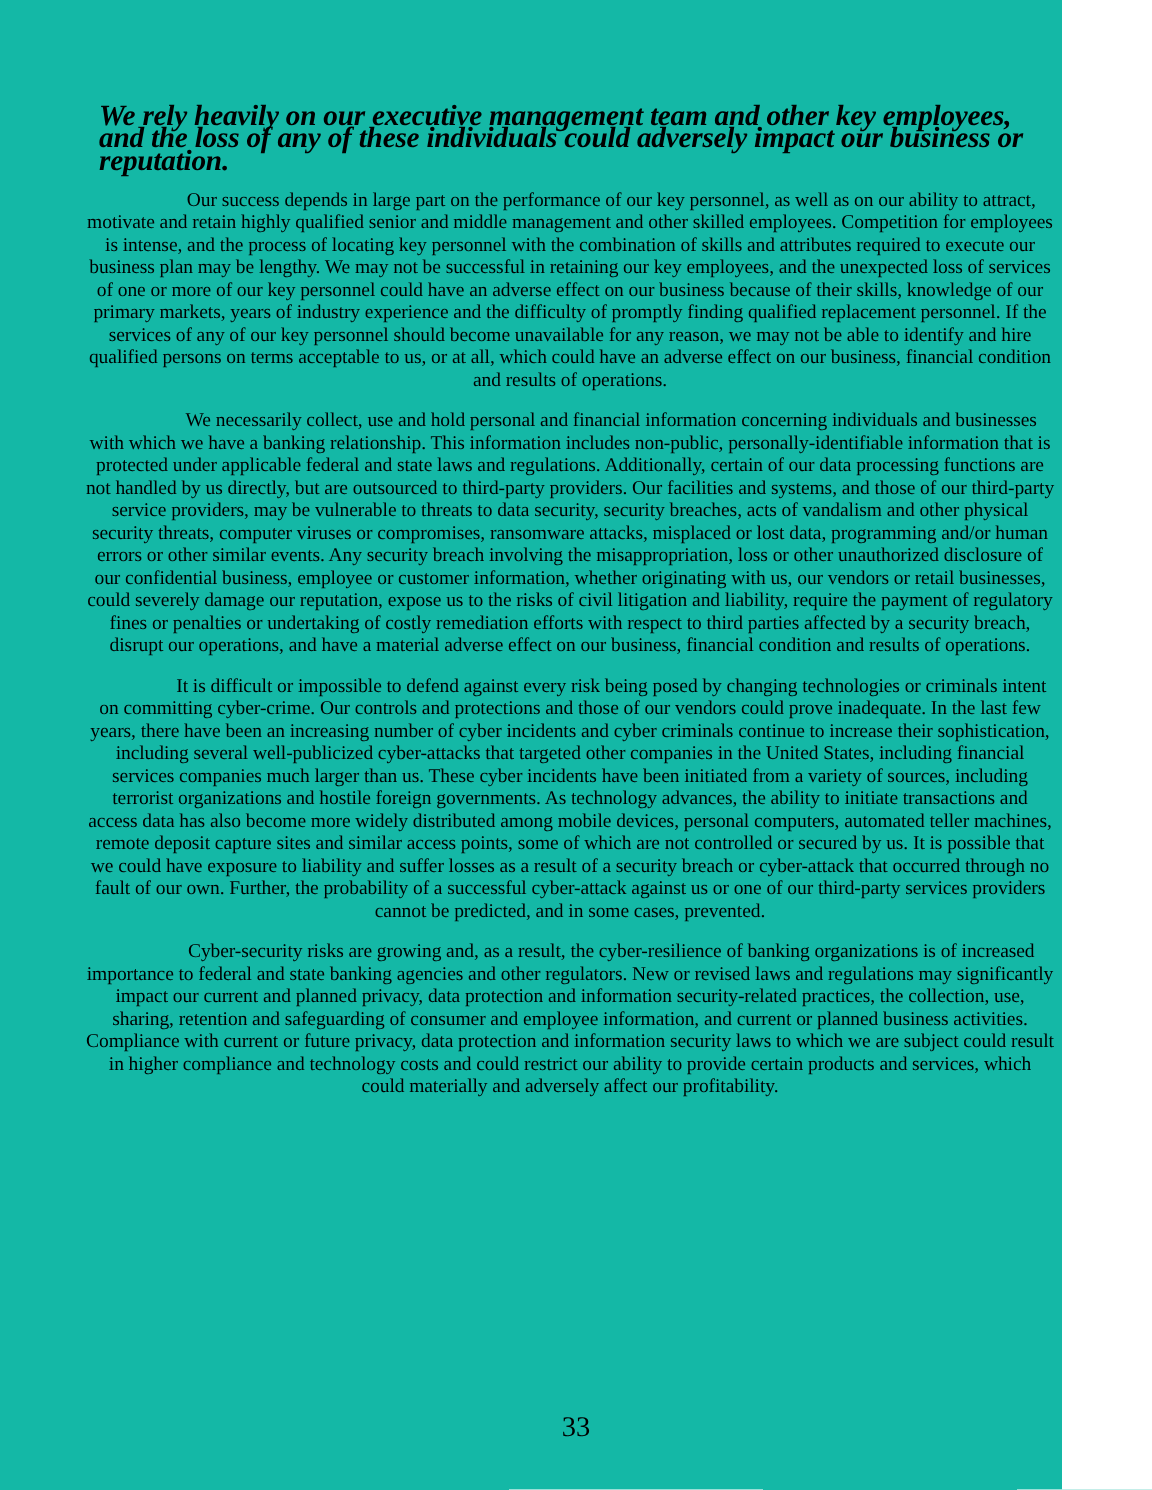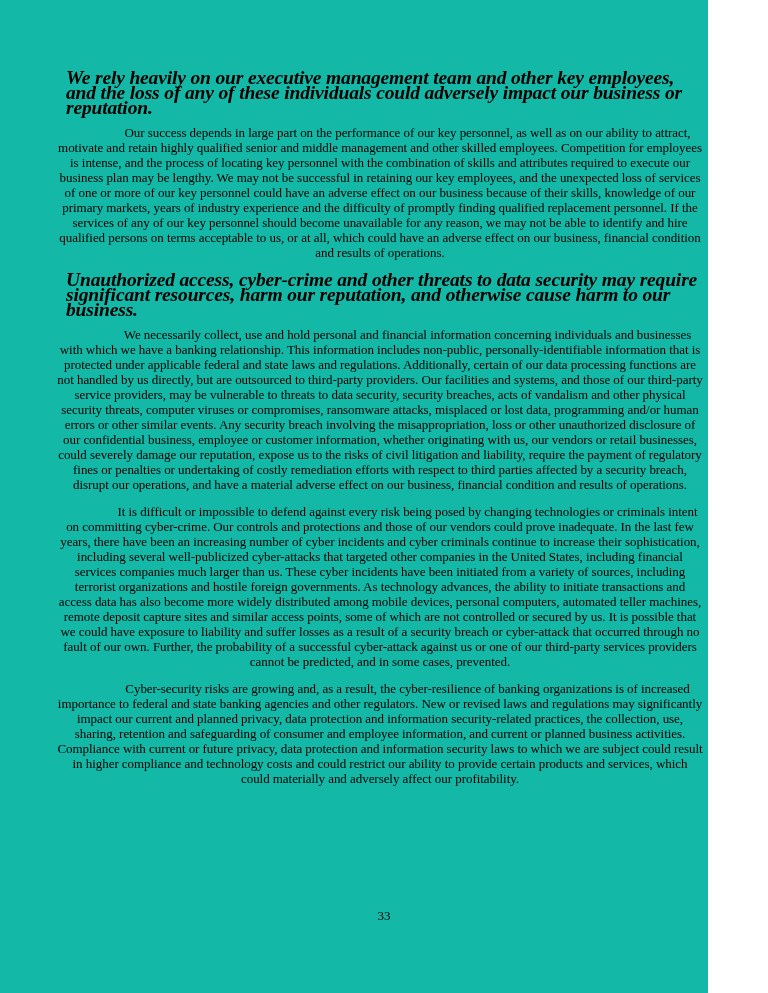--- a/index.html
+++ b/index.html
@@ -36,33 +36,32 @@
     margin-top: 0;
   }
   .body-para {
     margin: 0 0 12px 0;
     text-indent: 55px;
     letter-spacing: -0.05px;
     text-align: center;
   }
   .page-number {
     position: absolute;
-    top: 908px;
+    top: 944px;
     left: 0;
     width: 768px;
     text-align: center;
-    font-size: 13px;
+    font-size: 19px;
   }
 </style>
 </head>
 <body>
 
 <div class="page">
   <div class="content">
     <h2 class="risk-heading">We rely heavily on our executive management team and other key employees, and the loss of any of these individuals could adversely impact our business or reputation.</h2>
     <p class="body-para">Our success depends in large part on the performance of our key personnel, as well as on our ability to attract, motivate and retain highly qualified senior and middle management and other skilled employees. Competition for employees is intense, and the process of locating key personnel with the combination of skills and attributes required to execute our business plan may be lengthy. We may not be successful in retaining our key employees, and the unexpected loss of services of one or more of our key personnel could have an adverse effect on our business because of their skills, knowledge of our primary markets, years of industry experience and the difficulty of promptly finding qualified replacement personnel. If the services of any of our key personnel should become unavailable for any reason, we may not be able to identify and hire qualified persons on terms acceptable to us, or at all, which could have an adverse effect on our business, financial condition and results of operations.</p>
-    <h2 class="risk-heading">Unauthorized access, cyber-crime and other threats to data security may require significant resources, harm our reputation, and otherwise cause harm to our business.</h2>
     <p class="body-para">We necessarily collect, use and hold personal and financial information concerning individuals and businesses with which we have a banking relationship. This information includes non-public, personally-identifiable information that is protected under applicable federal and state laws and regulations. Additionally, certain of our data processing functions are not handled by us directly, but are outsourced to third-party providers. Our facilities and systems, and those of our third-party service providers, may be vulnerable to threats to data security, security breaches, acts of vandalism and other physical security threats, computer viruses or compromises, ransomware attacks, misplaced or lost data, programming and/or human errors or other similar events. Any security breach involving the misappropriation, loss or other unauthorized disclosure of our confidential business, employee or customer information, whether originating with us, our vendors or retail businesses, could severely damage our reputation, expose us to the risks of civil litigation and liability, require the payment of regulatory fines or penalties or undertaking of costly remediation efforts with respect to third parties affected by a security breach, disrupt our operations, and have a material adverse effect on our business, financial condition and results of operations.</p>
     <p class="body-para">It is difficult or impossible to defend against every risk being posed by changing technologies or criminals intent on committing cyber-crime. Our controls and protections and those of our vendors could prove inadequate. In the last few years, there have been an increasing number of cyber incidents and cyber criminals continue to increase their sophistication, including several well-publicized cyber-attacks that targeted other companies in the United States, including financial services companies much larger than us. These cyber incidents have been initiated from a variety of sources, including terrorist organizations and hostile foreign governments. As technology advances, the ability to initiate transactions and access data has also become more widely distributed among mobile devices, personal computers, automated teller machines, remote deposit capture sites and similar access points, some of which are not controlled or secured by us. It is possible that we could have exposure to liability and suffer losses as a result of a security breach or cyber-attack that occurred through no fault of our own. Further, the probability of a successful cyber-attack against us or one of our third-party services providers cannot be predicted, and in some cases, prevented.</p>
     <p class="body-para">Cyber-security risks are growing and, as a result, the cyber-resilience of banking organizations is of increased importance to federal and state banking agencies and other regulators. New or revised laws and regulations may significantly impact our current and planned privacy, data protection and information security-related practices, the collection, use, sharing, retention and safeguarding of consumer and employee information, and current or planned business activities. Compliance with current or future privacy, data protection and information security laws to which we are subject could result in higher compliance and technology costs and could restrict our ability to provide certain products and services, which could materially and adversely affect our profitability.</p>
   </div>
   <div class="page-number">33</div>
 </div>
 
 </body></html>

